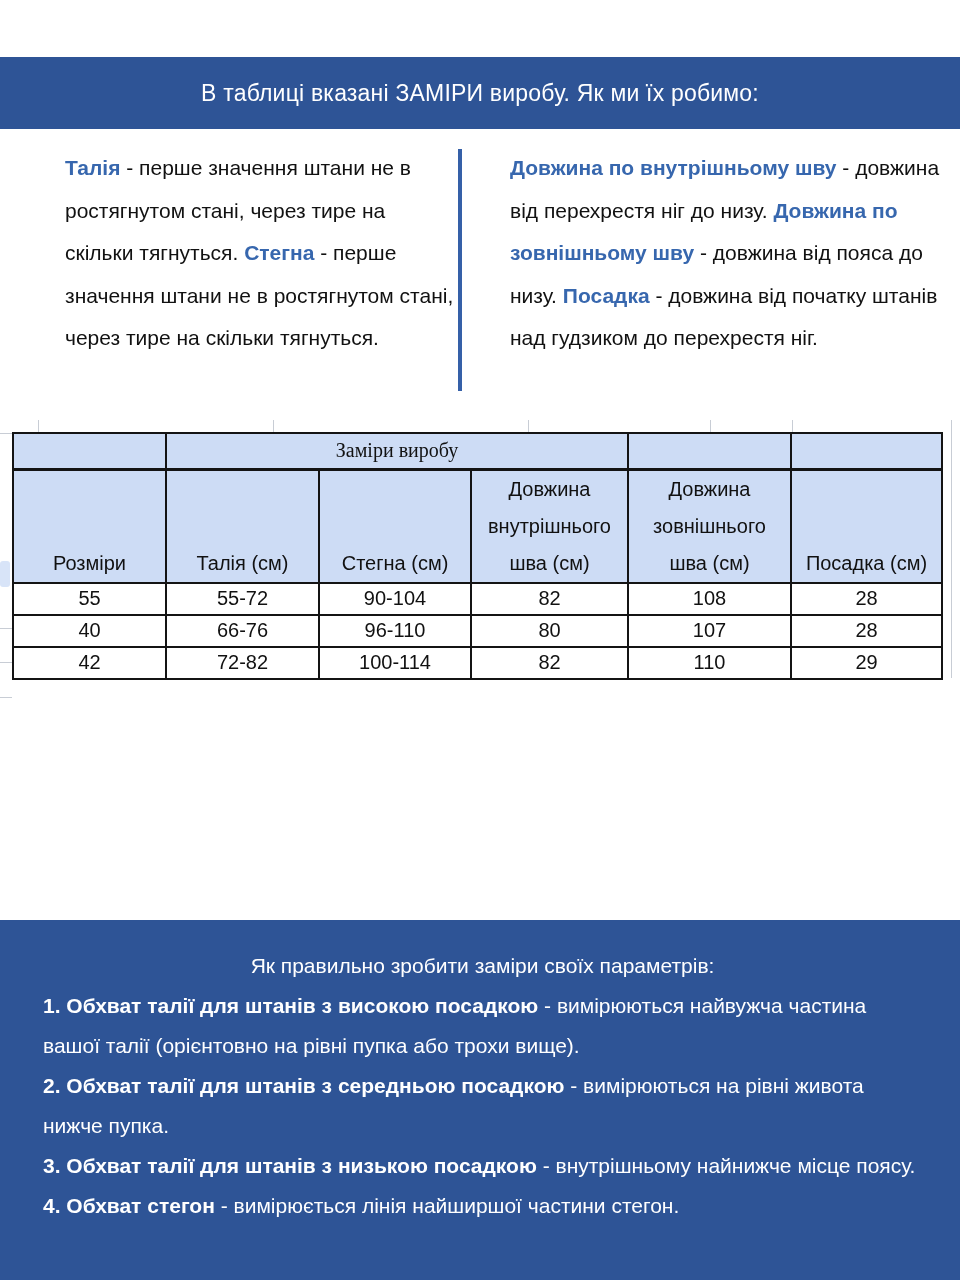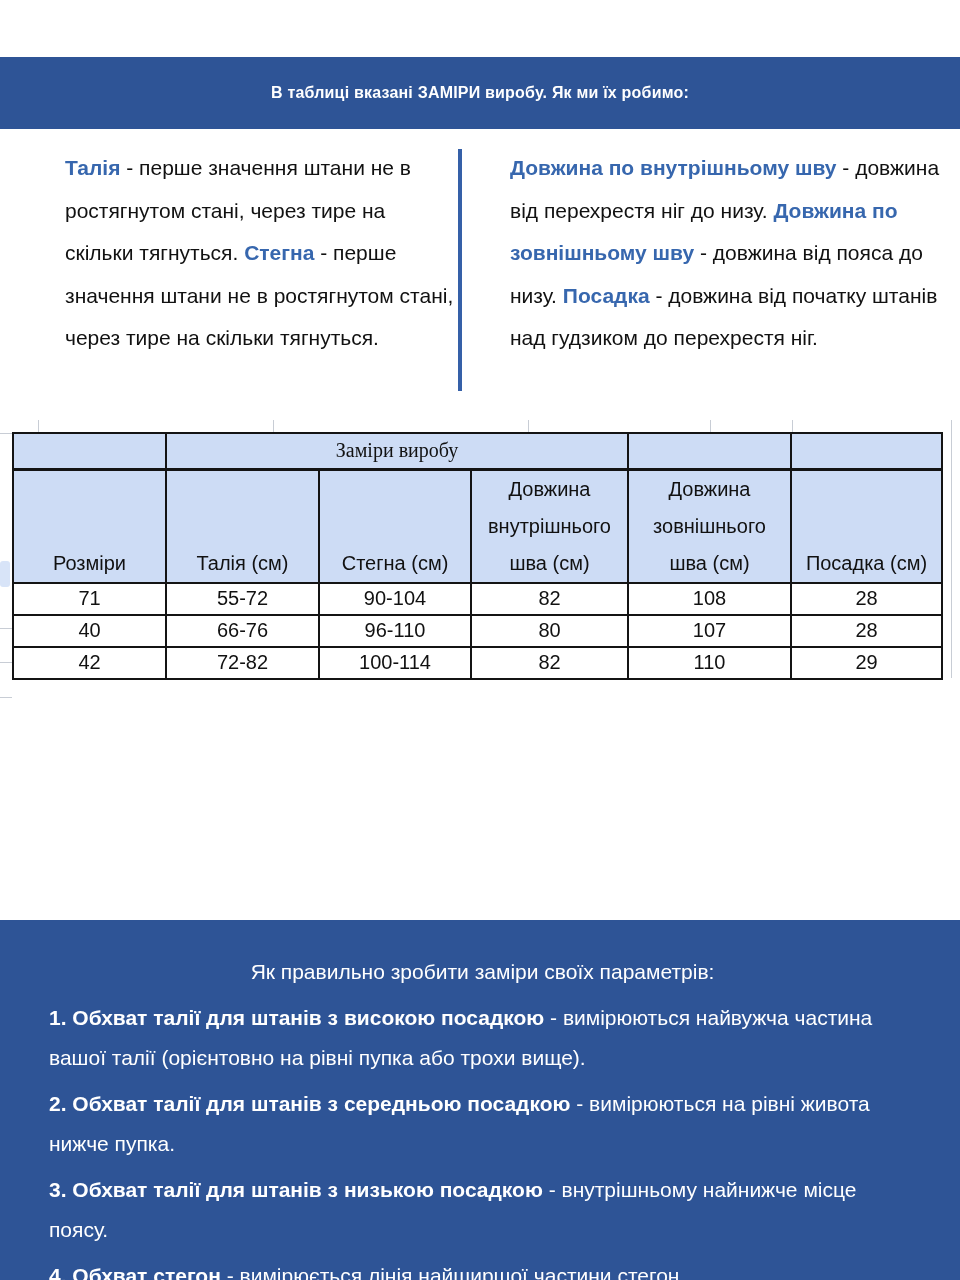--- a/index.html
+++ b/index.html
@@ -19,21 +19,21 @@
     font-family:"Liberation Sans","DejaVu Sans",sans-serif;
     color:var(--text-black);overflow:hidden;
   }
 
   
   .banner{
     position:absolute;top:57px;left:0;width:960px;height:72px;
     background:var(--brand-blue);
     display:flex;align-items:center;justify-content:center;
   }
-  .banner-title{color:#ffffff;font-size:16px;font-weight:bold;letter-spacing:.2px;}
+  .banner-title{color:#ffffff;font-size:23px;font-weight:normal;letter-spacing:.2px;}
 
   
   .defs{position:absolute;top:147px;left:0;width:960px;height:250px;padding-left:40px;}
   .defs-col{position:absolute;top:0;font-size:21px;line-height:42.5px;color:var(--text-black);}
   .defs-left{left:65px;width:392px;}
   .defs-right{left:510px;width:436px;}
   .term{color:var(--term-blue);font-weight:bold;}
   .defs-divider{
     position:absolute;left:458px;top:2px;width:4px;height:242px;
     background:var(--divider-blue);
@@ -66,21 +66,21 @@
   .size-table .data-row td{height:32px;background:#ffffff;}
 
   
   .bottom{
     position:absolute;top:920px;left:0;width:960px;height:360px;
     background:var(--brand-blue);color:#ffffff;
     padding:26px 38px 0 43px;
     font-size:21px;line-height:40px;
   }
   .bottom-title{text-align:center;margin:0;}
-  .bottom p{margin:6px;}
+  .bottom p{margin:0;}
 </style>
 </head>
 <body>
 
 <div class="banner">
   <div class="banner-title">В таблиці вказані ЗАМІРИ виробу. Як ми їх робимо:</div>
 </div>
 
 <div class="defs">
   <div class="defs-col defs-left">
@@ -127,21 +127,21 @@
     </tr>
     <tr class="head-row">
       <th>Розміри</th>
       <th>Талія (см)</th>
       <th>Стегна (см)</th>
       <th>Довжина внутрішнього шва (см)</th>
       <th>Довжина зовнішнього шва (см)</th>
       <th>Посадка (см)</th>
     </tr>
     <tr class="data-row">
-      <td>71</td>
+      <td>55</td>
       <td>55-72</td>
       <td>90-104</td>
       <td>82</td>
       <td>108</td>
       <td>28</td>
     </tr>
     <tr class="data-row">
       <td>40</td>
       <td>66-76</td>
       <td>96-110</td>

